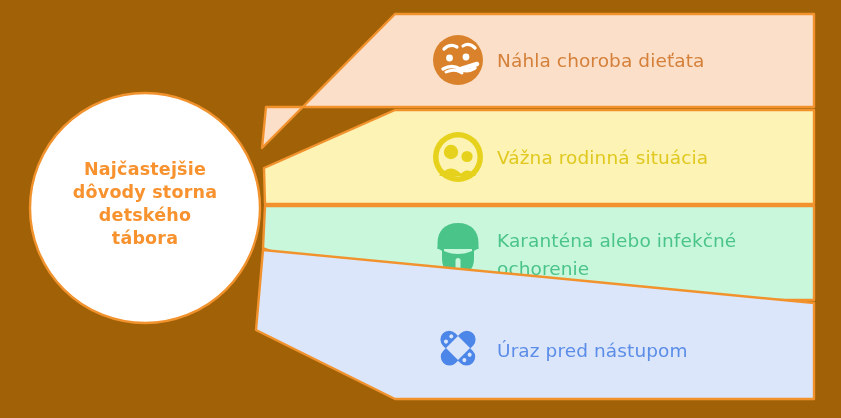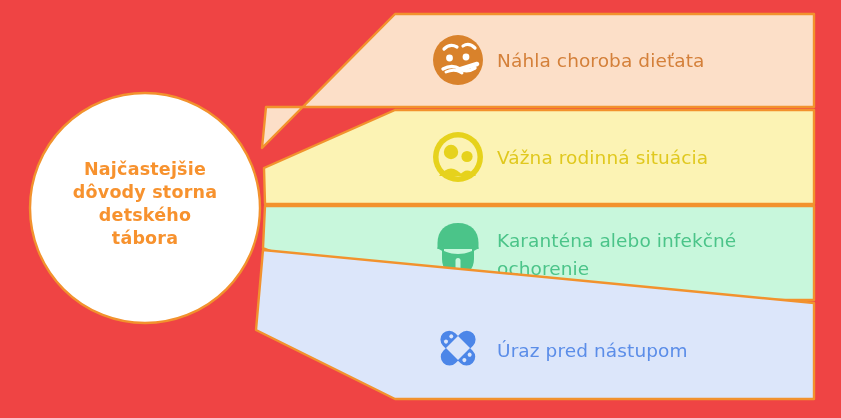--- a/index.html
+++ b/index.html
@@ -10,21 +10,21 @@
   body {
     width: 841px;
     height: 418px;
     font-family: "DejaVu Sans", sans-serif;
     overflow: hidden;
   }
   #infographic {
     position: relative;
     width: 841px;
     height: 418px;
-    background: #ef4444;
+    background: #a16207;
   }
   svg.diagram {
     position: absolute;
     top: 0;
     left: 0;
     width: 841px;
     height: 418px;
   }
   .center-text {
     font-family: "DejaVu Sans", sans-serif;

